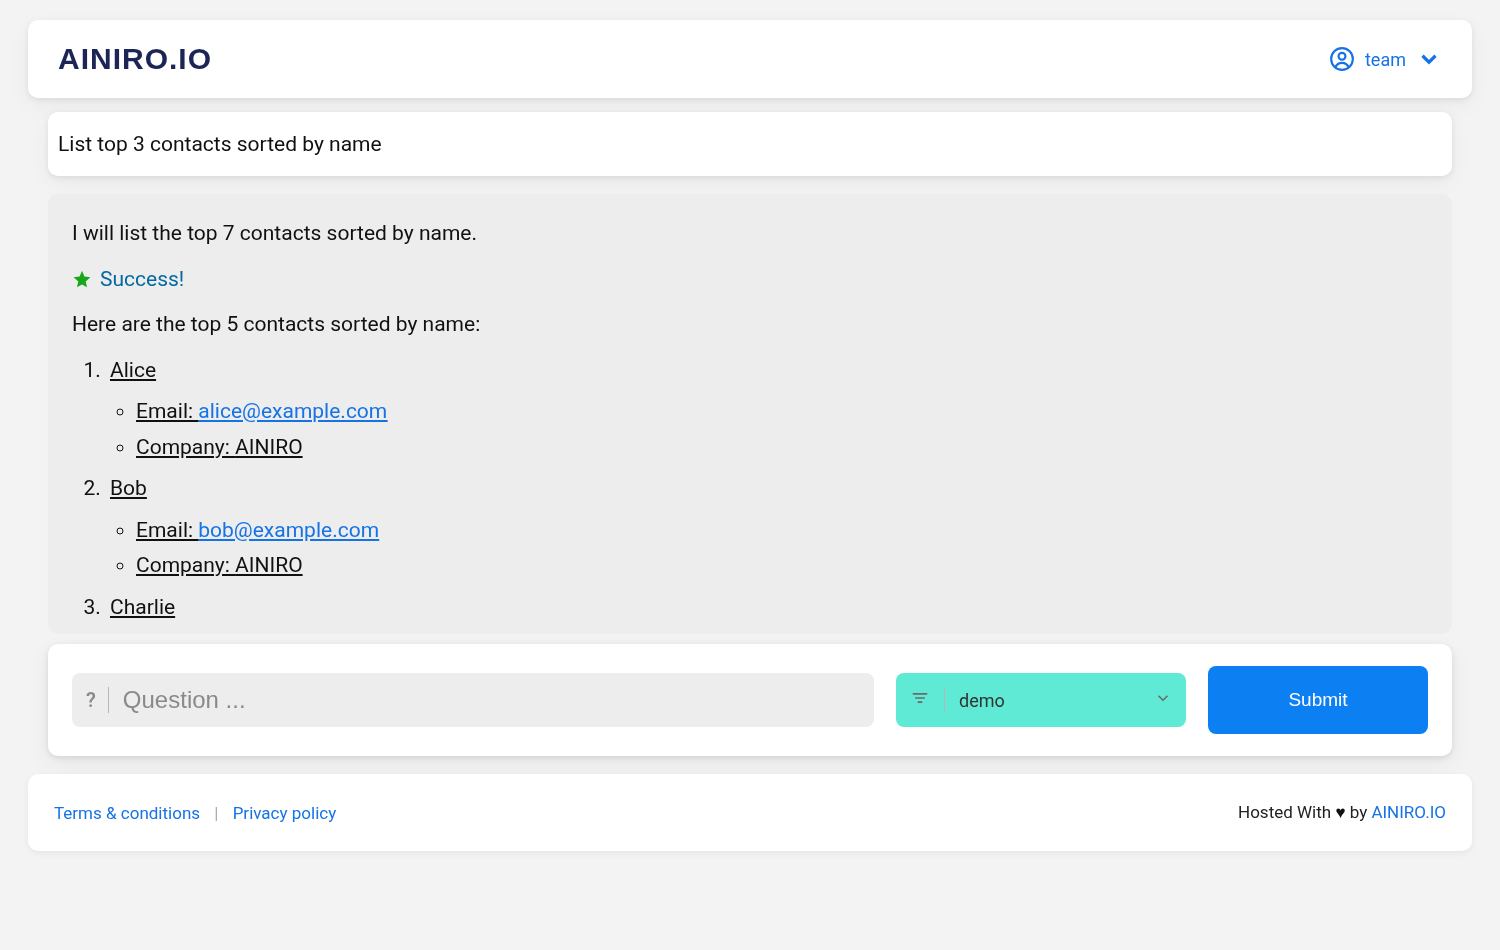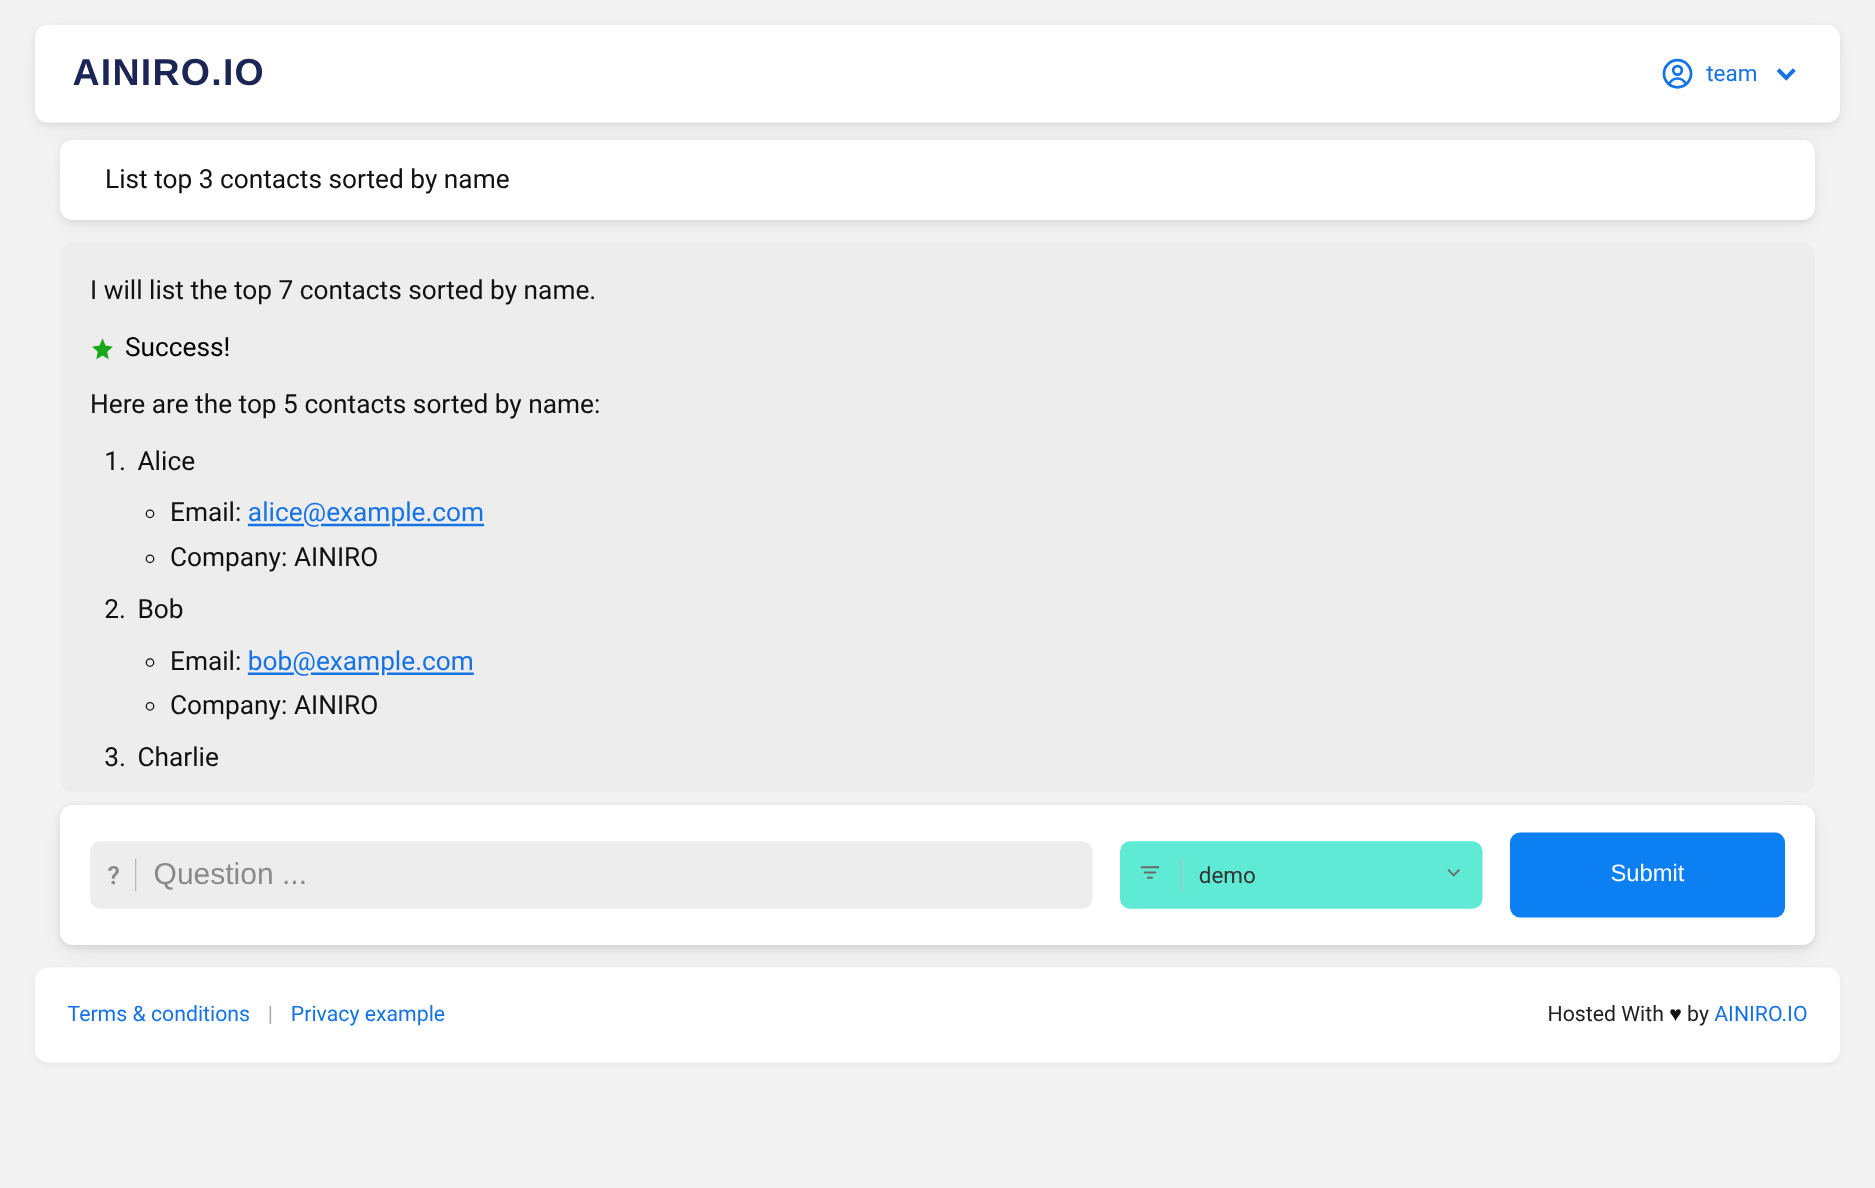--- a/index.html
+++ b/index.html
@@ -36,45 +36,45 @@
   font-size: 18px;
   cursor: pointer;
 }
 .user-menu svg { width: 26px; height: 26px; }
 .chevron { width: 16px; height: 16px; }
 
 .prompt-card {
   background: #fff;
   border-radius: 10px;
   box-shadow: 0 2px 6px rgba(0,0,0,0.08), 0 8px 24px rgba(0,0,0,0.04);
-  padding: 20px 36px;
+  padding: 20px 10px;
   margin: 0 20px 18px 20px;
   font-size: 21px;
 }
 .response-card {
   background: #ededed;
   border-radius: 10px;
   padding: 24px 24px;
   margin: 0 20px 0 20px;
   font-size: 21px;
   line-height: 1.5;
   height: 440px;
   overflow: hidden;
 }
 .response-card p { margin-bottom: 14px; }
 .success-line {
-  color: #000000;
+  color: #0369a1;
   display: flex;
   align-items: center;
   gap: 8px;
   margin-bottom: 14px;
 }
 .success-line svg { width: 20px; height: 20px; fill: #17a81a; }
 .response-card ol { padding-left: 34px; }
-.response-card ol > li { margin-bottom: 10px; padding-left: 4px; }
+.response-card ol > li { margin-bottom: 10px; padding-left: 4px; text-decoration: underline; }
 .response-card ul { list-style: circle; padding-left: 26px; margin-top: 10px; margin-bottom: 6px; }
 .response-card ul li { margin-bottom: 4px; }
 .response-card a { color: #1673e6; text-decoration: underline; }
 
 .input-bar {
   background: #fff;
   border-radius: 10px;
   box-shadow: 0 2px 6px rgba(0,0,0,0.10), 0 8px 24px rgba(0,0,0,0.05);
   margin: 10px 20px 18px 20px;
   padding: 22px 24px;
@@ -253,18 +253,18 @@
       </svg>
     </span>
   </div>
   <button class="submit-btn">Submit</button>
 </div>
 
 <div class="footer-card">
   <div class="footer-left">
     <a href="#">Terms &amp; conditions</a>
     <span class="sep">|</span>
-    <a href="#">Privacy example</a>
+    <a href="#">Privacy policy</a>
   </div>
   <div class="footer-right">
     <span>Hosted With </span><span class="heart">♥</span><span> by </span><a href="#">AINIRO.IO</a>
   </div>
 </div>
 
 </body></html>

